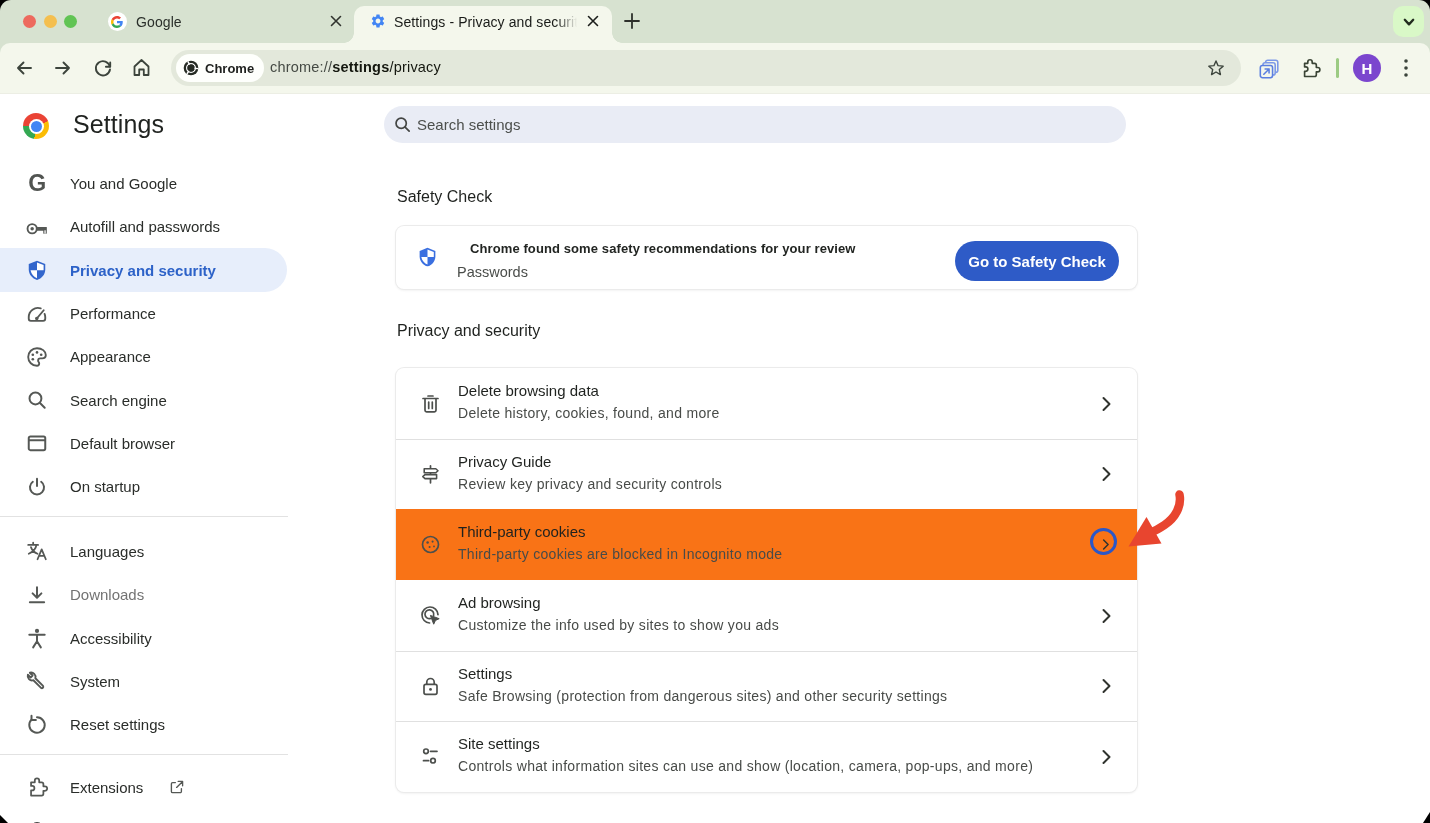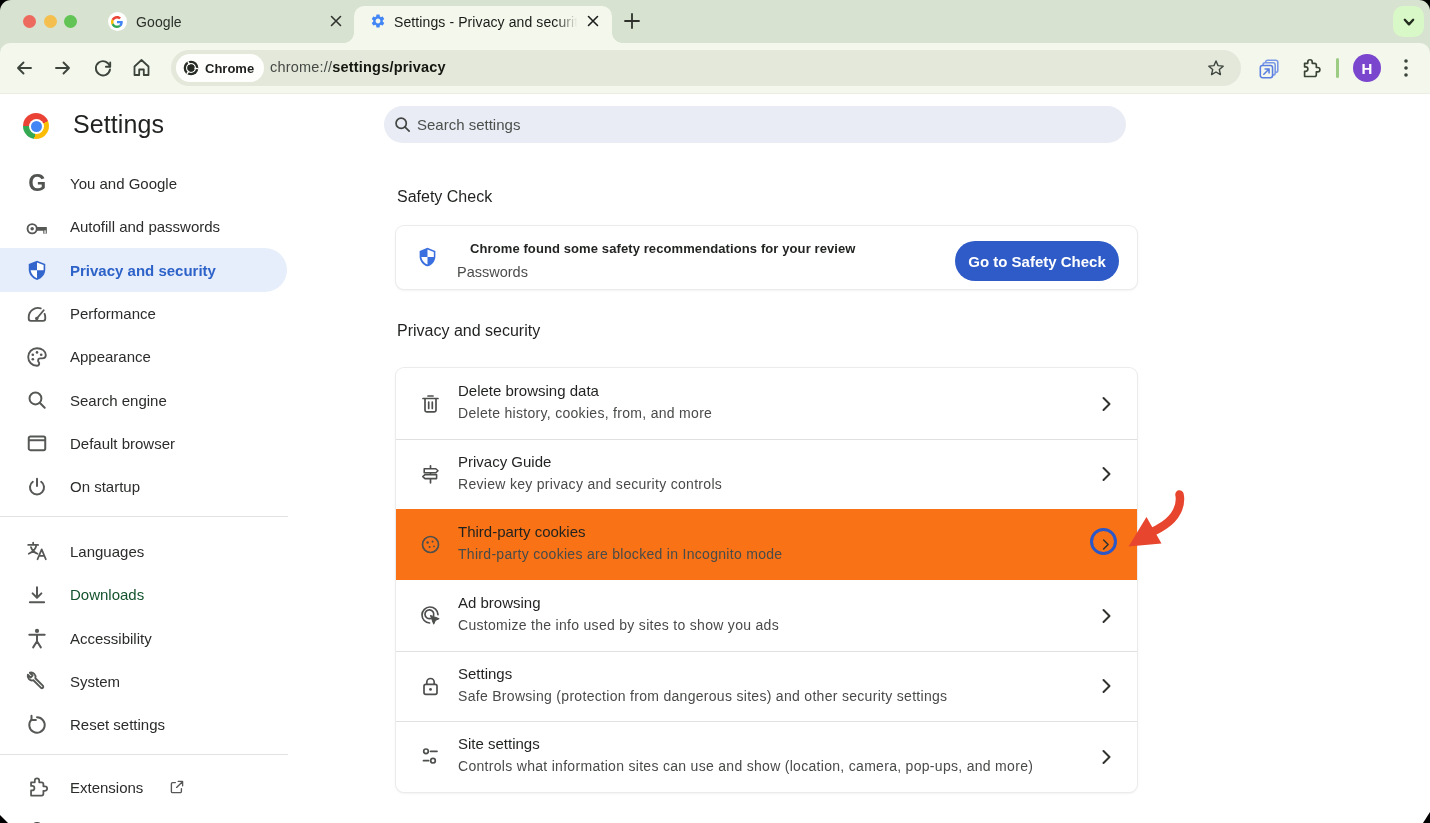--- a/index.html
+++ b/index.html
@@ -121,21 +121,21 @@
           <circle cx="12" cy="12" r="6.5" fill="none" stroke="#ffffff" stroke-width="2"></circle>
           <g stroke="#ffffff" stroke-width="2.2">
             <path d="M12 12 L12 23" transform="rotate(35 12 12)"></path>
             <path d="M12 12 L12 23" transform="rotate(155 12 12)"></path>
             <path d="M12 12 L12 23" transform="rotate(275 12 12)"></path>
           </g>
           <circle cx="12" cy="12" r="5.2" fill="#262b24"></circle>
         </svg>
         <span>Chrome</span>
       </div>
-      <div class="url"><span style="color:#454a44;">chrome://</span><span style="color:#14170f; font-weight:bold;">settings</span><span style="color:#14170f; font-weight:bold;margin-top:12px;">/privacy</span></div>
+      <div class="url"><span style="color:#454a44;">chrome://</span><span style="color:#14170f; font-weight:bold;">settings</span><span style="color:#14170f; font-weight:normal;margin-top:12px;">/privacy</span></div>
 
       <svg class="abs" style="left:1035px; top:8px;" width="20" height="20" viewBox="0 0 24 24">
         <path d="M12 3.6 L14.5 9.2 L20.6 9.8 L16 13.9 L17.3 19.9 L12 16.8 L6.7 19.9 L8 13.9 L3.4 9.8 L9.5 9.2 Z" stroke="#3c443c" stroke-width="1.7" fill="none" stroke-linejoin="round"></path>
       </svg>
     </div>
 
     <svg class="abs" style="left:1259px; top:15px;" width="21" height="21" viewBox="0 0 24 24">
       <rect x="7.5" y="2.5" width="14" height="14" rx="2.5" fill="none" stroke="#7c99e8" stroke-width="1.8"></rect>
       <rect x="4.5" y="5.5" width="14" height="14" rx="2.5" fill="#f4f7ec" stroke="#7c99e8" stroke-width="1.8"></rect>
       <rect x="1.5" y="8.5" width="14" height="14" rx="2.5" fill="#f4f7ec" stroke="#5b7fe0" stroke-width="1.8"></rect>
@@ -233,21 +233,21 @@
               <path d="M2 4.5 H11 M6.5 2.5 V4.5 M9.5 4.5 C9 8 6 11 2.5 12.5 M4.5 6.5 C5.5 9.5 8 11.5 10.5 12.5" fill="none" stroke="#555855" stroke-width="1.6" stroke-linecap="round"></path>
               <path d="M10.5 17.5 L14.25 8.5 L18 17.5 M11.8 14.5 H16.7" fill="none" stroke="#555855" stroke-width="1.6" stroke-linecap="round" stroke-linejoin="round"></path>
             </svg>
     <div class="lbl" style="color:#2a2d2a;">Languages</div>
   </div>
           <div class="navitem" style="top:478.6px;">
     <svg class="ic" style="top:11px;" width="22" height="22" viewBox="0 0 20 20">
               <path d="M10 3 V12 M6 8.5 L10 12.5 L14 8.5" fill="none" stroke="#555855" stroke-width="1.8" stroke-linecap="round" stroke-linejoin="round"></path>
               <path d="M3.5 16.5 H16.5" stroke="#555855" stroke-width="1.8" stroke-linecap="round"></path>
             </svg>
-    <div class="lbl" style="color:#14532d;">Downloads</div>
+    <div class="lbl" style="color:#737373;">Downloads</div>
   </div>
           <div class="navitem" style="top:522px;">
     <svg class="ic" style="top:11px;" width="22" height="22" viewBox="0 0 20 20">
               <circle cx="10" cy="3.6" r="1.9" fill="#555855"></circle>
               <path d="M3 7 H17 M10 7 V13 M10 13 L6.5 18.5 M10 13 L13.5 18.5 M10 7 L10 7" fill="none" stroke="#555855" stroke-width="1.8" stroke-linecap="round" stroke-linejoin="round"></path>
             </svg>
     <div class="lbl" style="color:#2a2d2a;">Accessibility</div>
   </div>
           <div class="navitem" style="top:565.3px;">
     <svg class="ic" style="top:11px;" width="22" height="22" viewBox="0 0 20 20">
@@ -299,21 +299,21 @@
       </div>
 
       <div class="h2" style="top:227.5px;">Privacy and security</div>
 
       <div class="card" style="top:274px; height:424px; overflow:hidden;" id="listcard">
           <div class="row" style="top:0px; ">
     <svg class="ricon" width="21" height="21" viewBox="0 0 21 21">
               <path d="M5 6 V17.2 a1.6 1.6 0 0 0 1.6 1.6 h7.8 a1.6 1.6 0 0 0 1.6-1.6 V6 M3 5.5 H18 M8 3 h5 M8.7 9 V15.5 M12.3 9 V15.5" fill="none" stroke="#4c4f4c" stroke-width="1.7" stroke-linecap="round"></path>
             </svg>
     <div class="rtitle">Delete browsing data</div>
-    <div class="rsub">Delete history, cookies, from, and more</div>
+    <div class="rsub">Delete history, cookies, found, and more</div>
 
     <svg class="chev" style="" width="20" height="20" viewBox="0 0 20 20">
       <path d="M7.5 4 L13.5 10 L7.5 16" fill="none" stroke="#30332e" stroke-width="2" stroke-linecap="round" stroke-linejoin="round"></path>
     </svg>
 
   </div>
           <div class="row" style="top:70.67px; ">
     <svg class="ricon" width="21" height="21" viewBox="0 0 21 21">
               <path d="M10.5 1.8 V18.8" stroke="#4c4f4c" stroke-width="1.7" stroke-linecap="round"></path>
               <path d="M4.2 4.8 H15.8 L18 6.8 L15.8 8.8 H4.2 Z" fill="#fff" stroke="#4c4f4c" stroke-width="1.55" stroke-linejoin="round"></path>

